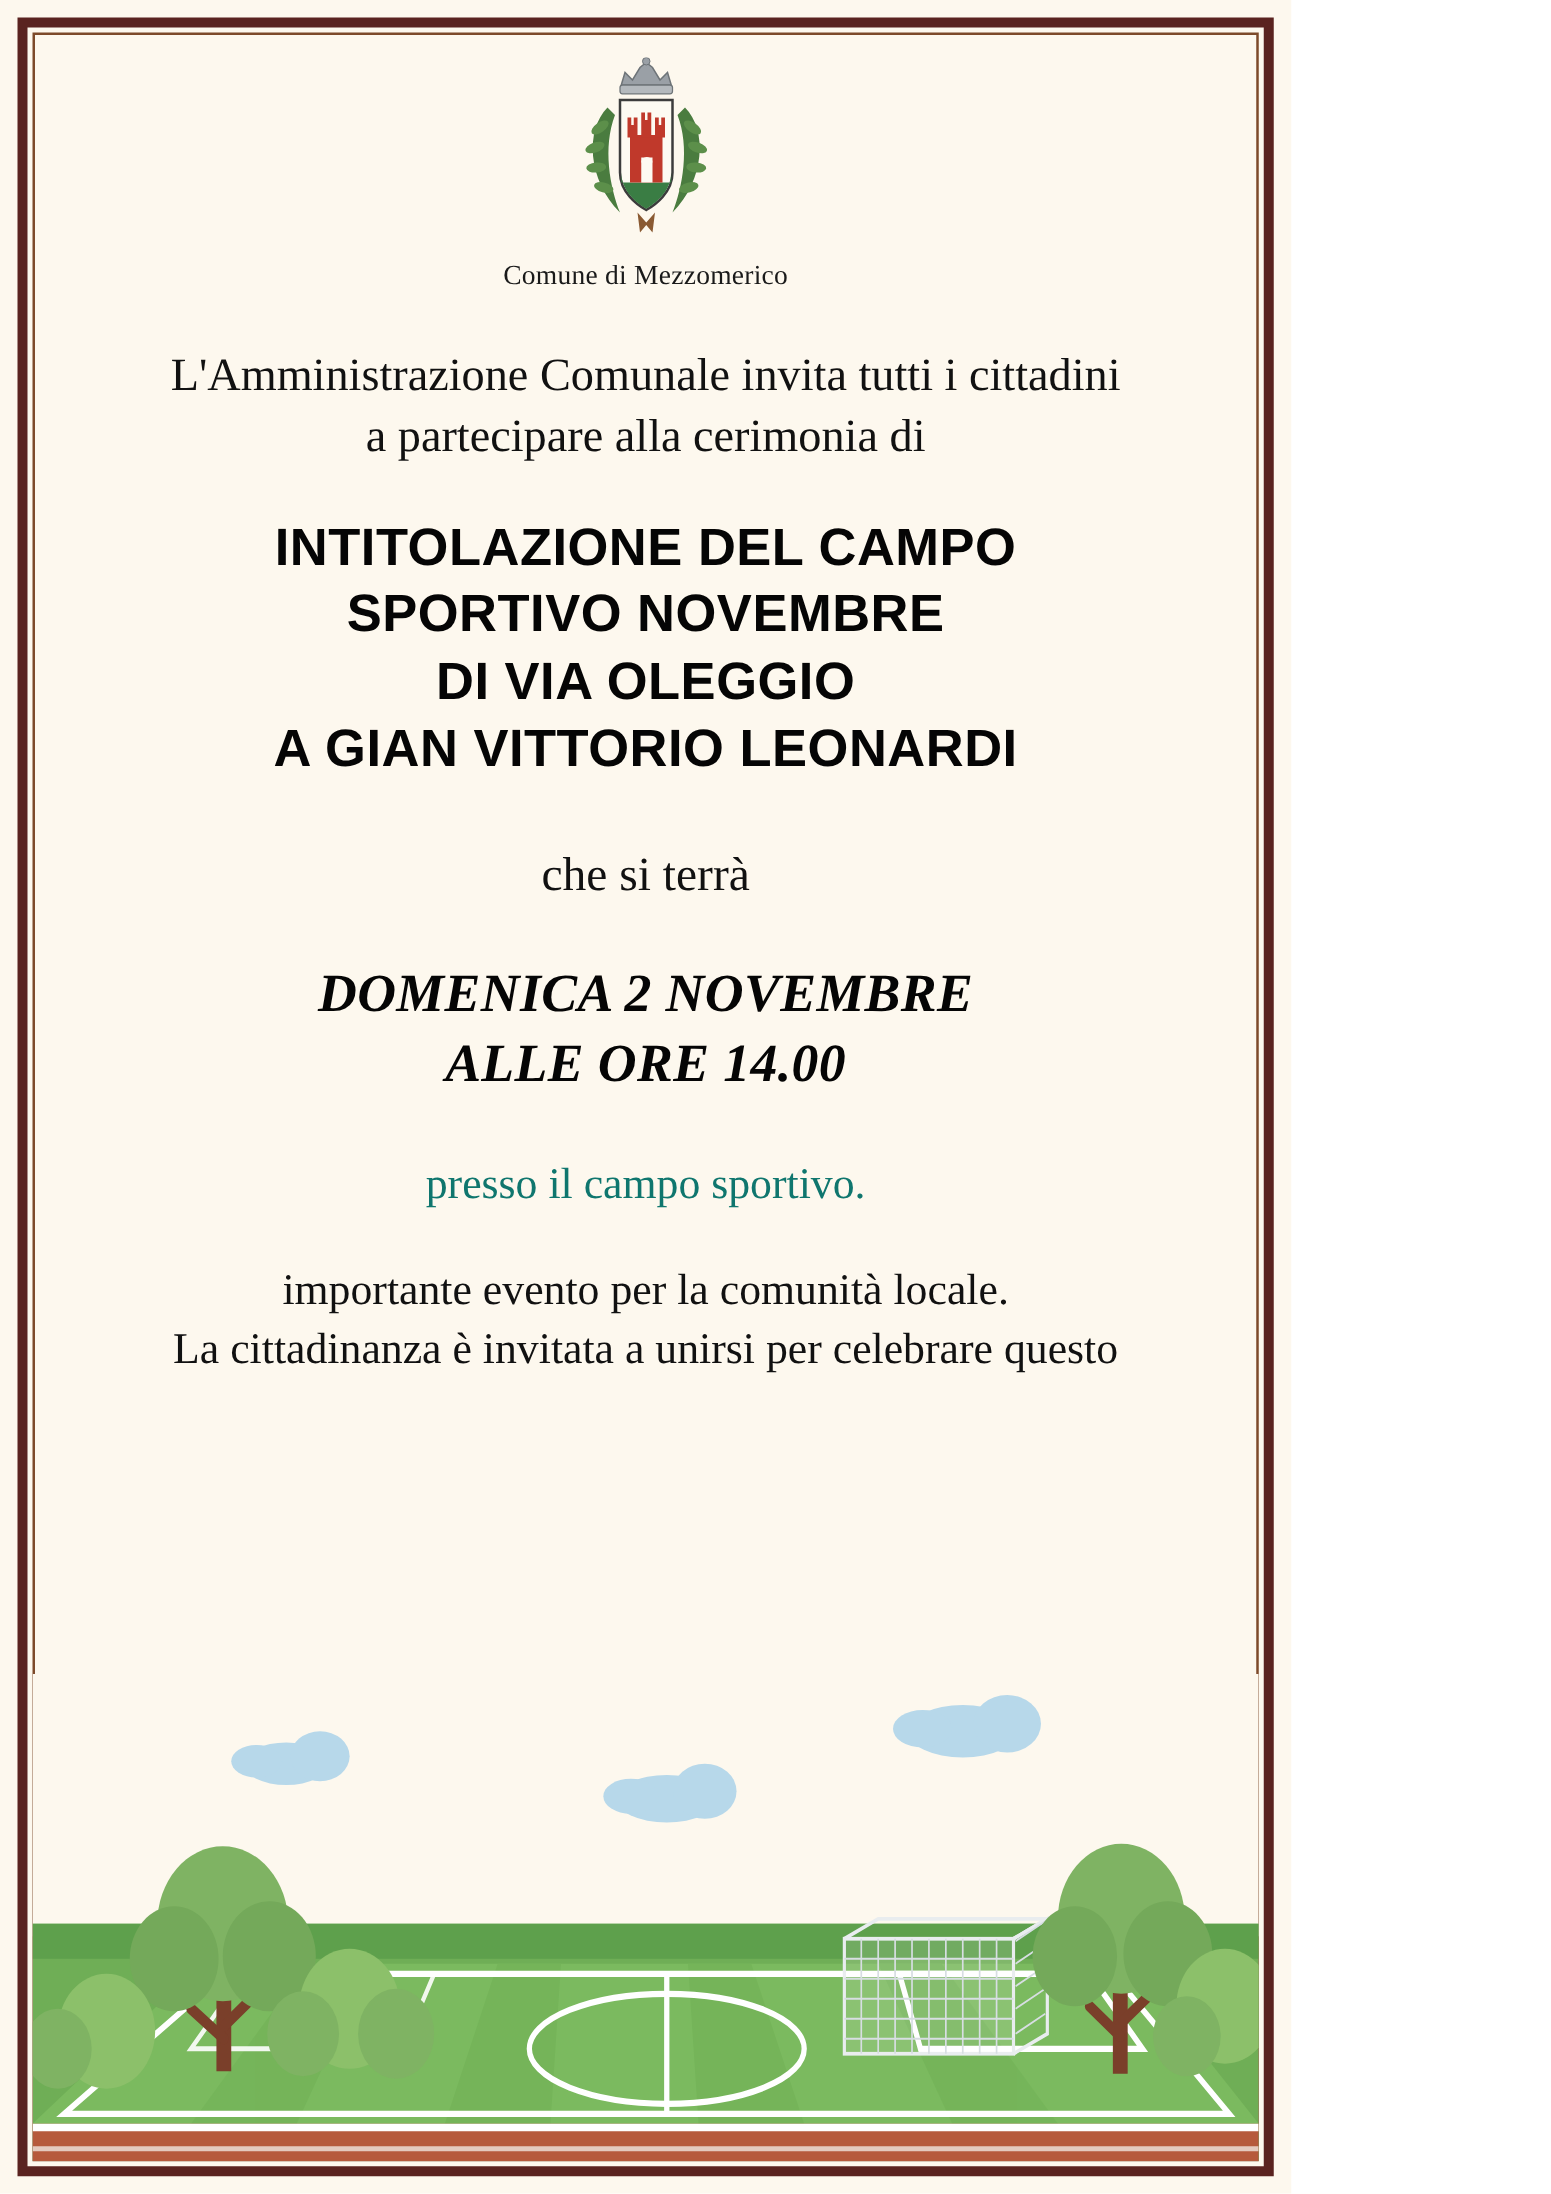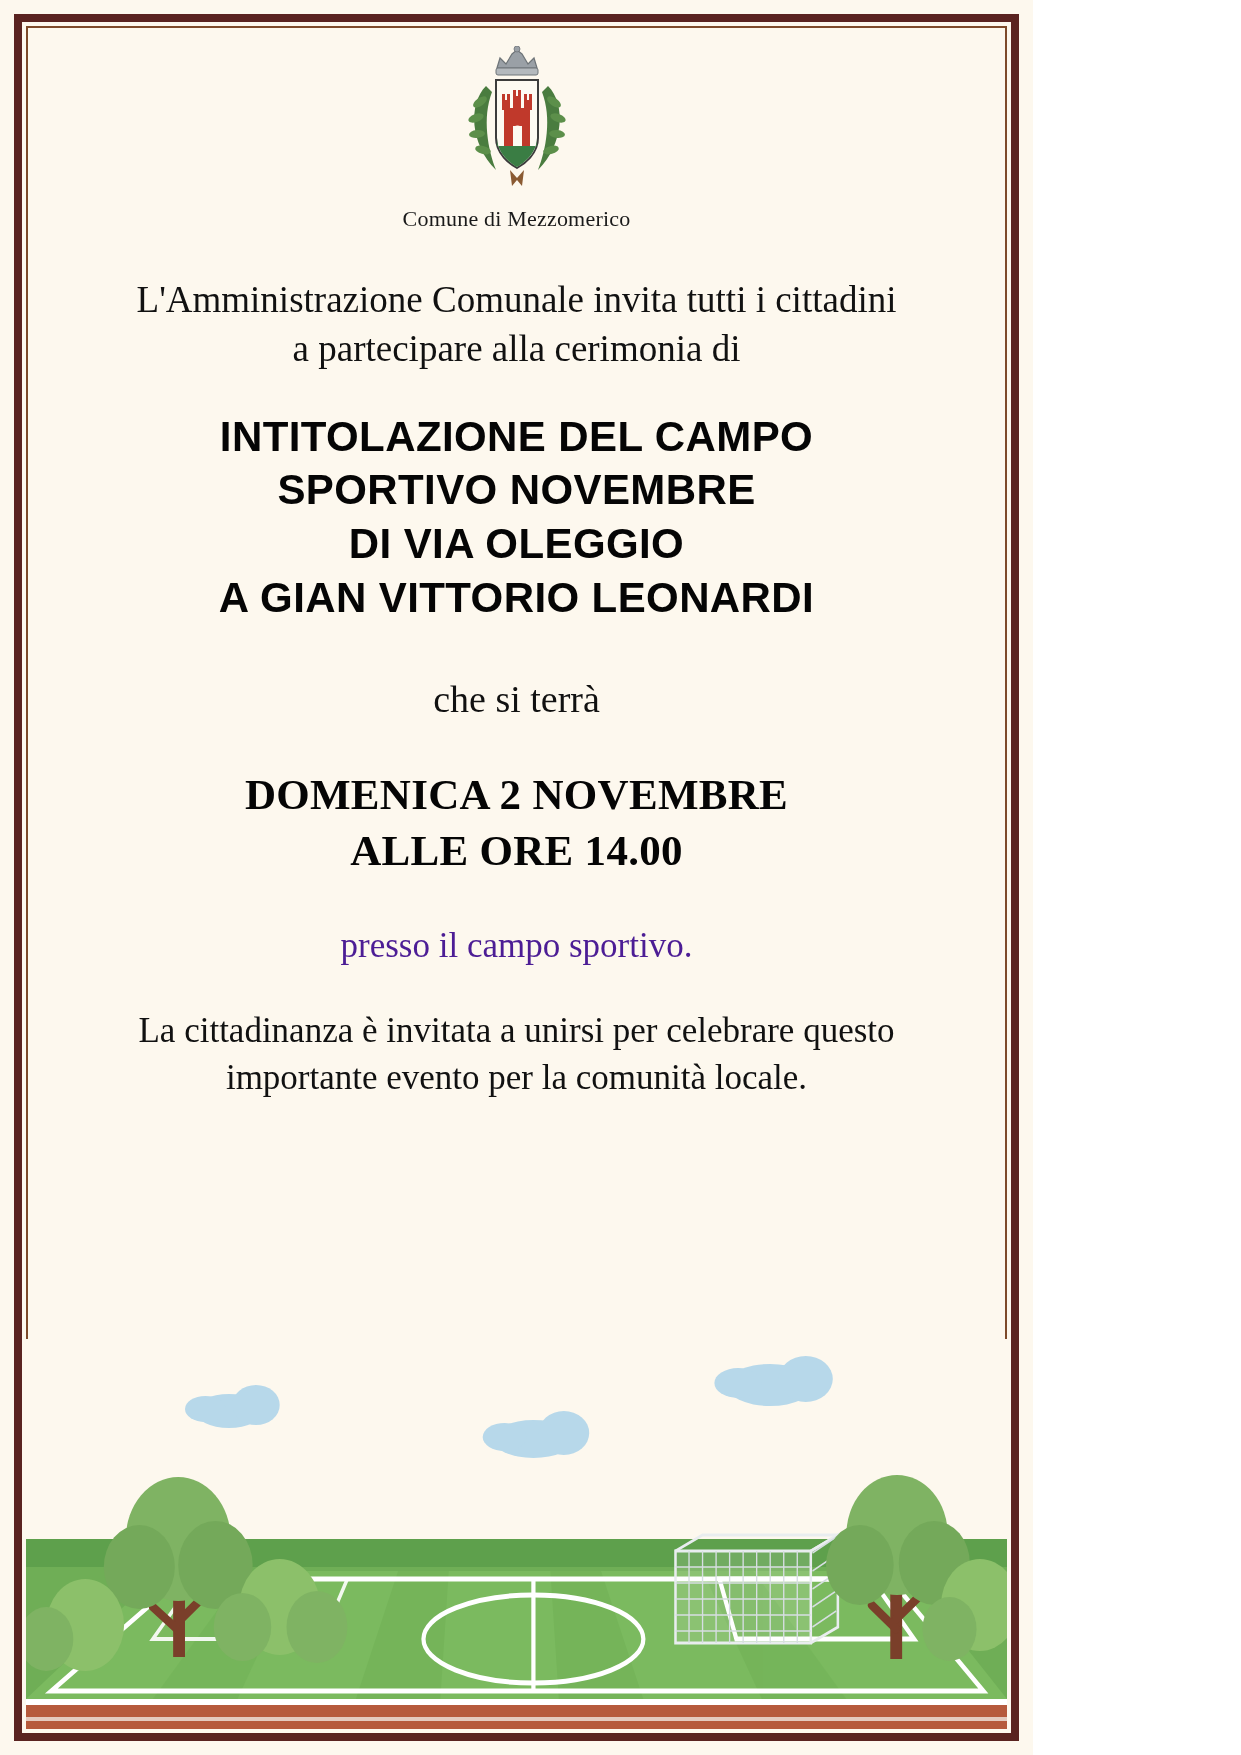--- a/index.html
+++ b/index.html
@@ -85,24 +85,25 @@
     color: #111;
     margin-top: 52px;
   }
   .date {
     font-weight: bold;
     font-size: 43px;
     line-height: 1.3;
     color: #050505;
     margin-top: 46px;
     letter-spacing: 0.3px;
+    font-style: italic;
   }
   .place {
     font-size: 35px;
-    color: #4c1d95;
+    color: #0f766e;
     margin-top: 48px;
   }
   .closing {
     font-size: 35px;
     line-height: 1.34;
     color: #111;
     margin-top: 42px;
   }
 
   
@@ -192,22 +193,22 @@
     <div class="that-will">che si terrà</div>
 
     <div class="date">
       <div>DOMENICA 2 NOVEMBRE</div>
       <div>ALLE ORE 14.00</div>
     </div>
 
     <div class="place">presso il campo sportivo.</div>
 
     <div class="closing">
+      <div>importante evento per la comunità locale.</div>
       <div>La cittadinanza è invitata a unirsi per celebrare questo</div>
-      <div>importante evento per la comunità locale.</div>
     </div>
   </div>
 
   <div class="illustration">
     <svg viewBox="0 0 1160 390" preserveAspectRatio="none" xmlns="http://www.w3.org/2000/svg">
 
       <rect x="0" y="0" width="1160" height="210" fill="#fdf8ee"></rect>
 
       <g fill="#b7d8ea">
         <ellipse cx="240" cy="72" rx="40" ry="17"></ellipse>

